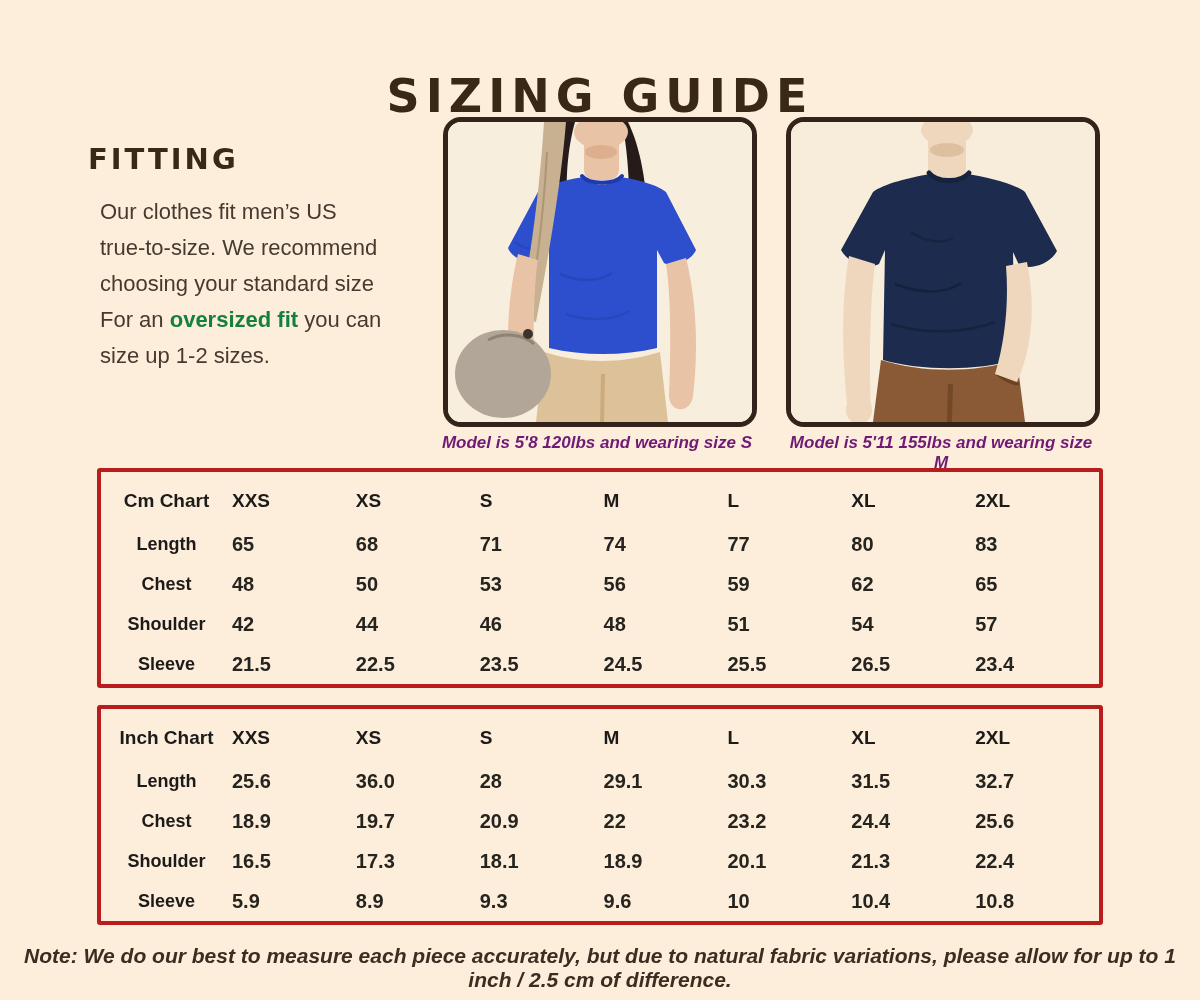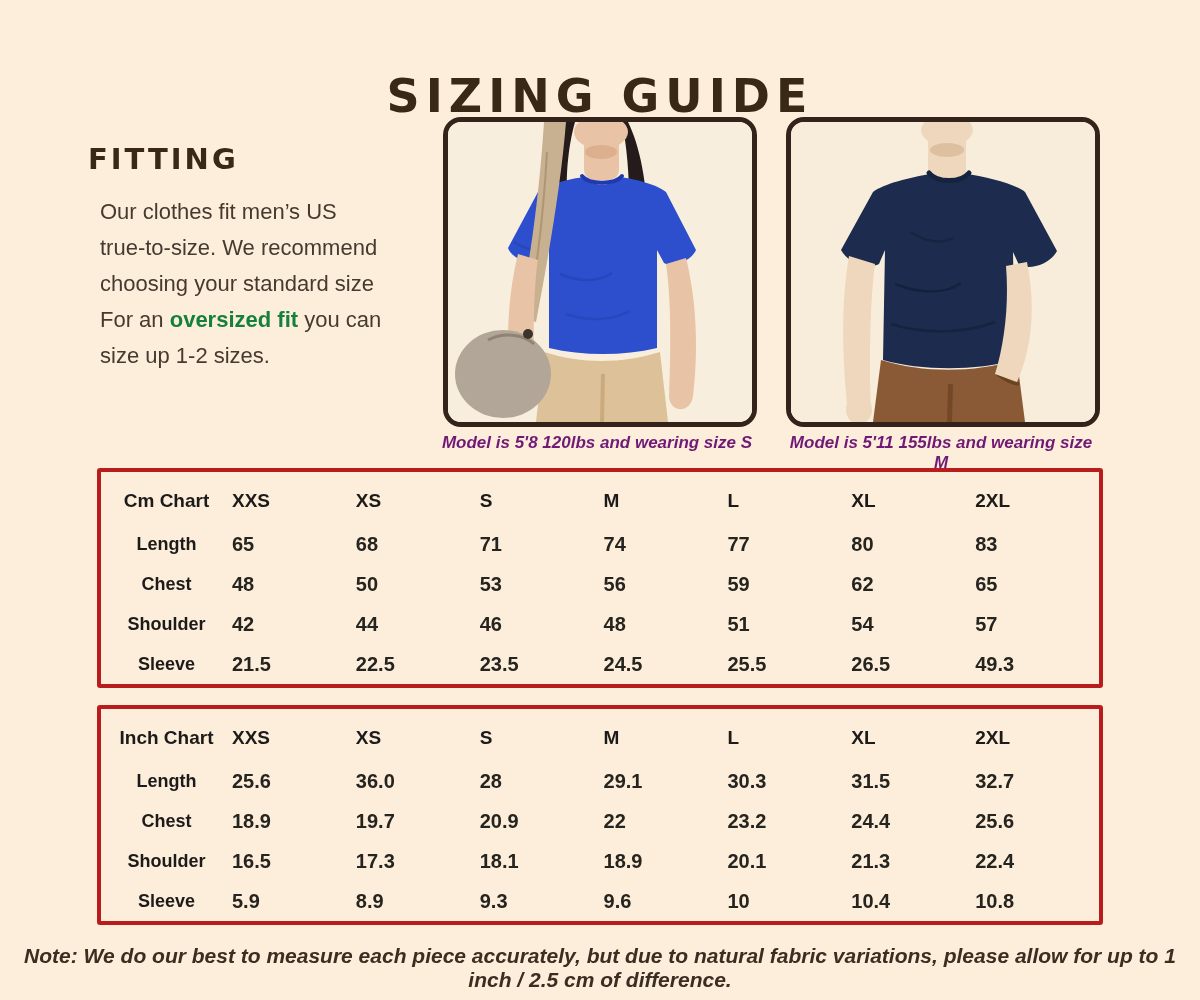--- a/index.html
+++ b/index.html
@@ -166,21 +166,21 @@
     <div class="cell val">51</div>
     <div class="cell val">54</div>
     <div class="cell val">57</div>
     <div class="cell label">Sleeve</div>
     <div class="cell val">21.5</div>
     <div class="cell val">22.5</div>
     <div class="cell val">23.5</div>
     <div class="cell val">24.5</div>
     <div class="cell val">25.5</div>
     <div class="cell val">26.5</div>
-    <div class="cell val">49.3</div>
+    <div class="cell val">23.4</div>
   </div>
 <div class="size-table" id="table-inch">
     <div class="cell name">Inch Chart</div>
     <div class="cell head">XXS</div>
     <div class="cell head">XS</div>
     <div class="cell head">S</div>
     <div class="cell head">M</div>
     <div class="cell head">L</div>
     <div class="cell head">XL</div>
     <div class="cell head">2XL</div>

